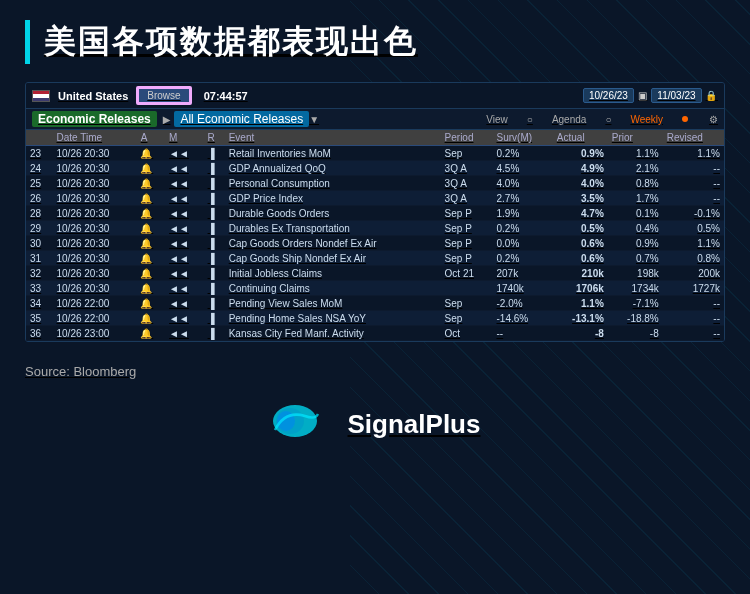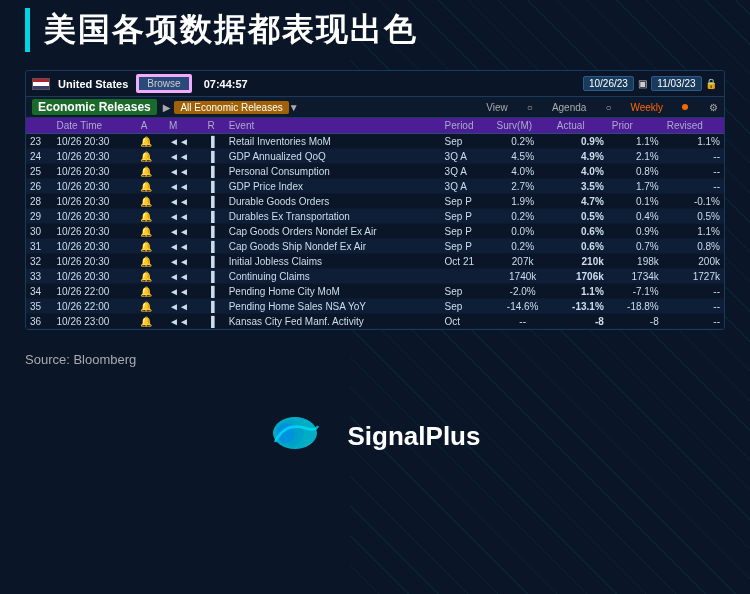--- a/index.html
+++ b/index.html
@@ -28,23 +28,24 @@
       );
       pointer-events: none;
       z-index: 0;
     }
 
     .page-container {
       position: relative;
       z-index: 1;
       width: 750px;
       height: 460px;
-      padding: 8px 25px;
+      padding: 20px 25px;
       display: flex;
       flex-direction: column;
+      text-decoration: underline;
     }
 
     
     .title-section {
       display: flex;
       align-items: center;
       margin-bottom: 18px;
     }
 
     .title-bar {
@@ -156,24 +157,24 @@
       font-weight: bold;
     }
 
     .filter-tab {
       color: #aaaaaa;
       margin-right: 4px;
       font-size: 10px;
     }
 
     .all-releases-tab {
-      background: #a16207;
+      background: #0369a1;
       color: #ffffff;
       padding: 1px 6px;
-      font-size: 10px;
+      font-size: 12px;
       border-radius: 2px;
     }
 
     .view-options {
       margin-left: auto;
       display: flex;
       align-items: center;
       gap: 19px;
       font-size: 10px;
       color: #aaa;
@@ -193,21 +194,21 @@
     }
 
     
     .data-table {
       width: 100%;
       border-collapse: collapse;
       font-size: 10px;
     }
 
     .data-table thead tr {
-      background: #4c1d95;
+      background: #404040;
       color: #aaaacc;
     }
 
     .data-table thead th {
       padding: 2px 4px;
       text-align: left;
       font-weight: normal;
       white-space: nowrap;
       border-bottom: 1px solid #2a4a7a;
     }
@@ -247,21 +248,21 @@
     }
 
     .td-period {
       color: #aabbcc;
       font-size: 9.5px;
     }
 
     .td-surv {
       color: #aabbcc;
       font-size: 9.5px;
-      text-align: center;
+      text-align: left;
     }
 
     .td-actual {
       color: #00ff88;
       font-size: 9.5px;
       text-align: right;
       font-weight: bold;
     }
 
     .td-prior {
@@ -526,21 +527,21 @@
             <td class="td-actual">1706k</td>
             <td class="td-prior">1734k</td>
             <td class="td-revised">1727k</td>
           </tr>
           <tr>
             <td class="td-num">34</td>
             <td class="td-date">10/26 22:00</td>
             <td class="td-icons bell-icon">🔔</td>
             <td class="td-icons arrow-icon">◄◄</td>
             <td class="td-icons bar-icon">▐</td>
-            <td class="td-event">Pending Home City MoM</td>
+            <td class="td-event">Pending View Sales MoM</td>
             <td class="td-period">Sep</td>
             <td class="td-surv">-2.0%</td>
             <td class="td-actual">1.1%</td>
             <td class="td-prior">-7.1%</td>
             <td class="td-revised">--</td>
           </tr>
           <tr>
             <td class="td-num">35</td>
             <td class="td-date">10/26 22:00</td>
             <td class="td-icons bell-icon">🔔</td>

